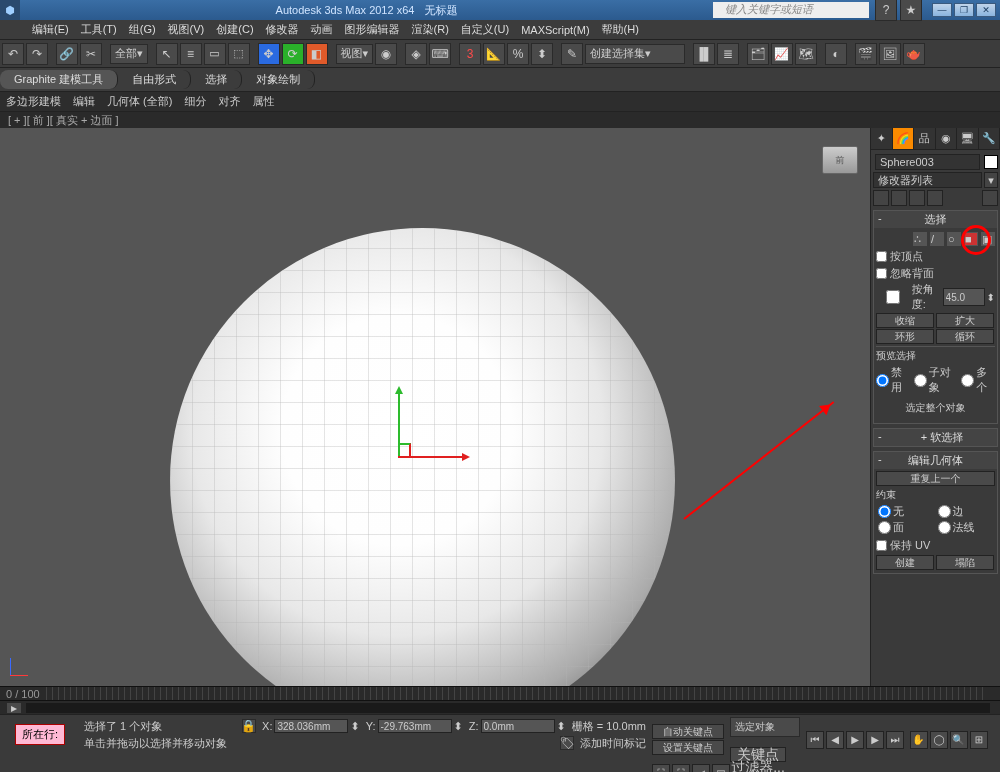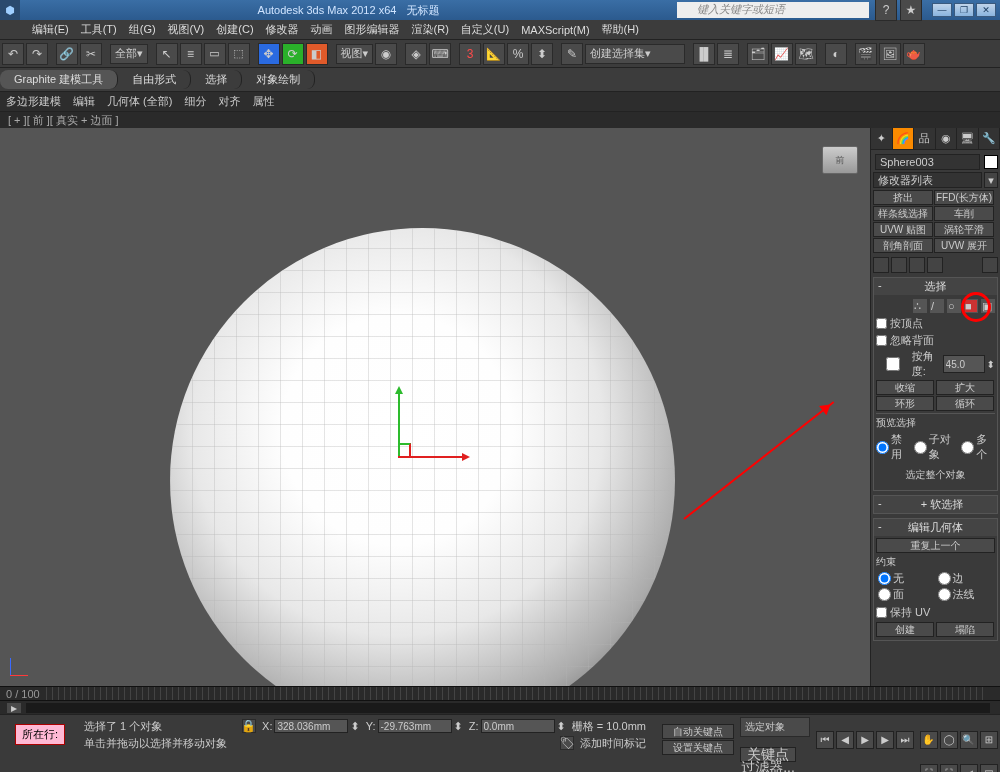--- a/index.html
+++ b/index.html
@@ -2,21 +2,21 @@
 <html><head>
 <meta charset="utf-8">
 <style>
 * { box-sizing: border-box; margin: 0; padding: 0; font-family: "Microsoft YaHei", sans-serif; font-size: 11px; }
 body { background: #3a3a3a; color: #ccc; width: 1000px; height: 772px; overflow: hidden; user-select: none; }
 
 
 .titlebar { height: 20px; background: linear-gradient(#3a6ea5, #2b5a8e); display: flex; align-items: center; }
 .app-logo { width: 20px; height: 20px; background: #2a4a6e; display: flex; align-items: center; justify-content: center; color: #9fcfff; }
 .title-text { flex: 1; text-align: center; color: #cfe4ff; font-size: 12px; }
-.search-box { width: 192px; height: 16px; background: #eee; color: #888; padding: 0 20px; font-style: italic; }
+.search-box { width: 156px; height: 16px; background: #eee; color: #888; padding: 0 12px; font-style: italic; }
 .win-btns { display: flex; gap: 2px; margin: 0 4px; }
 .win-btn { width: 20px; height: 14px; background: linear-gradient(#c0d4ea,#8ab4de); border: 1px solid #3a5a7e; display: flex; align-items: center; justify-content: center; font-size: 9px; color: #1a3a5e; }
 
 
 .menubar { height: 20px; background: #3c3c3c; border-bottom: 1px solid #222; display: flex; align-items: center; padding: 0 26px 0 26px; }
 .menu-item { padding: 0 6px; color: #ddd; cursor: default; }
 
 
 .toolbar { height: 28px; background: #3c3c3c; border-bottom: 1px solid #222; display: flex; align-items: center; gap: 2px; padding: 0 2px; }
 .tbtn { width: 22px; height: 22px; background: #4a4a4a; border: 1px solid #2a2a2a; display: flex; align-items: center; justify-content: center; color: #ccc; font-size: 12px; }
@@ -86,21 +86,21 @@
 
 
 .status { height: 40px; background: #3a3a3a; border-top: 1px solid #222; display: flex; }
 .st-left { width: 80px; display: flex; align-items: center; justify-content: center; }
 .st-left-btn { background: #ffb9d5; border: 1px solid #a00; padding: 2px 6px; color: #000; }
 .st-mid { flex: 1; display: flex; flex-direction: column; justify-content: center; padding: 2px 4px; gap: 2px; }
 .st-line { color: #ccc; font-size: 10px; display: flex; align-items: center; gap: 6px; }
 .coord { display: inline-flex; align-items: center; gap: 2px; }
 .coord-lbl { color: #ccc; }
 .coord input { width: 74px; height: 14px; background: #555; border: 1px solid #222; color: #ccc; padding: 0 2px; font-size: 10px; }
-.st-right { display: flex; align-items: center; gap: 2px; padding: 2px; flex-wrap: wrap; width: 350px; justify-content: flex-end; }
+.st-right { display: flex; align-items: center; gap: 2px; padding: 2px; flex-wrap: wrap; width: 350px; justify-content: flex-start; }
 .nav-btn { width: 18px; height: 18px; background: #4a4a4a; border: 1px solid #222; display: flex; align-items: center; justify-content: center; font-size: 10px; color: #ccc; }
 
 
 .sphere { position: absolute; left: 170px; top: 100px; width: 505px; height: 505px; border-radius: 50%; background: radial-gradient(circle at 45% 40%, #fff 0%, #fefefe 28%, #e8e8e8 50%, #aaa 72%, #555 90%, #222 100%); }
 .sphere::after { content: ""; position: absolute; inset: 0; border-radius: 50%; background: repeating-linear-gradient(0deg, rgba(180,180,180,0.35) 0, rgba(180,180,180,0.35) 1px, transparent 1px, transparent 22px), repeating-linear-gradient(90deg, rgba(180,180,180,0.35) 0, rgba(180,180,180,0.35) 1px, transparent 1px, transparent 22px); mask: radial-gradient(circle, #000 70%, transparent 72%); }
 
 .gizmo { position: absolute; left: 398px; top: 260px; }
 .g-y { width: 2px; height: 70px; background: #2dbb2d; }
 .g-y::after { content: ""; position: absolute; top: -6px; left: -3px; border: 4px solid transparent; border-bottom: 8px solid #2dbb2d; }
 .g-x { width: 70px; height: 2px; background: #e02020; position: absolute; top: 68px; left: 0; }
@@ -242,30 +242,20 @@
       <div class="cp-tab">🖥</div>
       <div class="cp-tab">🔧</div>
     </div>
     <div class="cp-row" style="margin-top:2px">
       <div class="cp-namebox" style="flex:1">Sphere003</div>
       <div class="cp-colorbox"></div>
     </div>
     <div class="cp-row">
       <div class="cp-drop">修改器列表</div>
       <div class="cp-arrow">▾</div>
-    </div>
-    <div class="mod-btns">
-      <div class="mod-btn">挤出</div>
-      <div class="mod-btn">FFD(长方体)</div>
-      <div class="mod-btn">样条线选择</div>
-      <div class="mod-btn">车削</div>
-      <div class="mod-btn">UVW 贴图</div>
-      <div class="mod-btn">涡轮平滑</div>
-      <div class="mod-btn">剖角剖面</div>
-      <div class="mod-btn">UVW 展开</div>
     </div>
     <div class="ms-icons">
       <div class="ms-icon"></div>
       <div class="ms-icon"></div>
       <div class="ms-icon"></div>
       <div class="ms-icon"></div>
       <div style="flex:1"></div>
       <div class="ms-icon"></div>
     </div>
 

